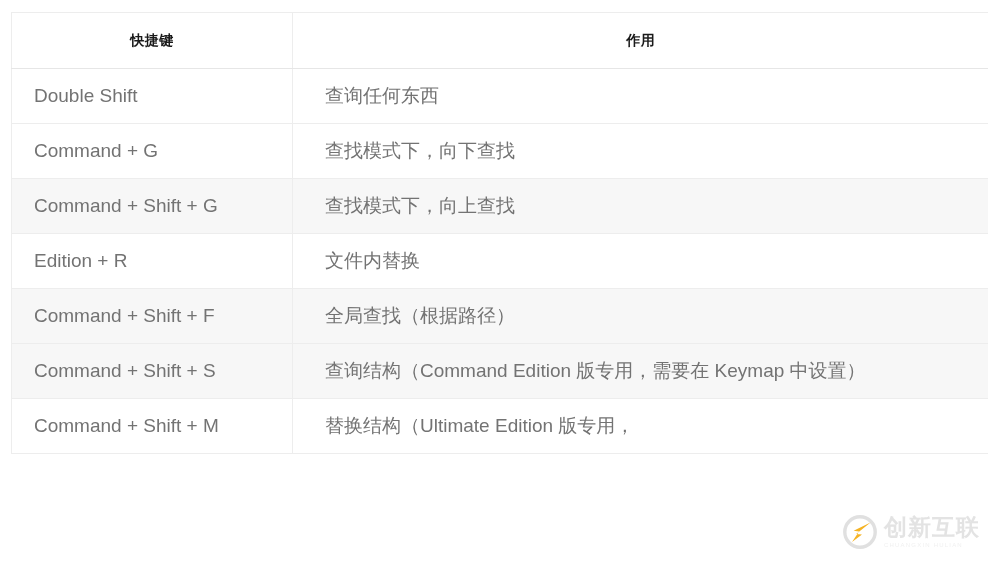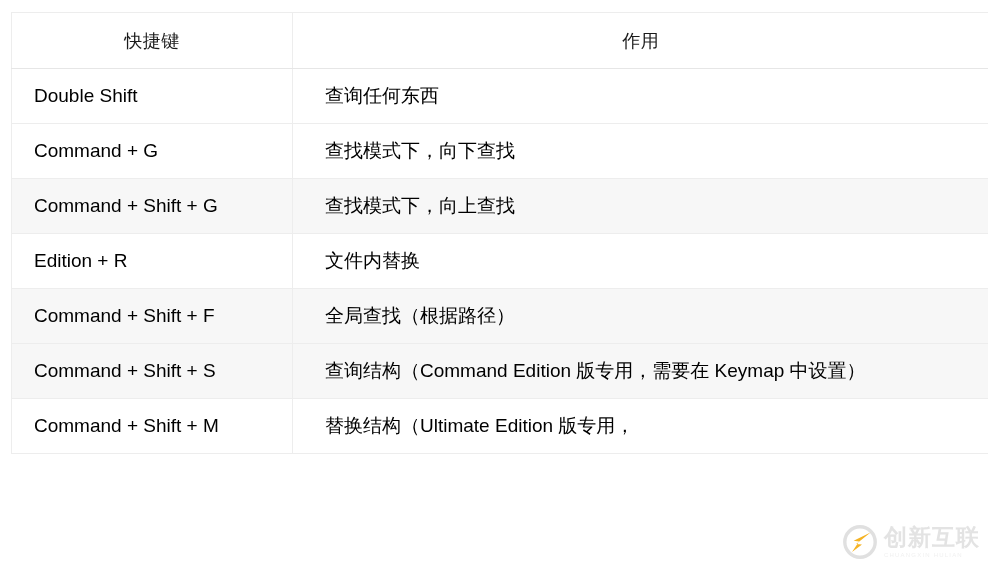--- a/index.html
+++ b/index.html
@@ -40,57 +40,57 @@
   }
 
   thead th {
     height: 56px;
     box-sizing: border-box;
     border-top: 1px solid #ededed;
     border-bottom: 1px solid #e6e6e6;
     border-right: 1px solid #ededed;
     text-align: center;
     vertical-align: middle;
-    font-weight: normal;
-    font-size: 18px;
+    font-weight: bold;
+    font-size: 14px;
     color: #1a1a1a;
     letter-spacing: 0.5px;
     padding: 0;
   }
   thead th:last-child { border-right: none; }
 
   tbody tr {
     height: 55px;
   }
   tbody tr.row-odd  { background: #ffffff; }
   tbody tr.row-even { background: #f7f7f7; }
 
   tbody td {
     height: 55px;
     box-sizing: border-box;
     border-bottom: 1px solid #ededed;
     border-right: 1px solid #ededed;
     vertical-align: middle;
     padding: 0;
     font-size: 19px;
-    color: #000000;
+    color: #737373;
     font-weight: 400;
     white-space: nowrap;
     overflow: hidden;
   }
   tbody td:last-child { border-right: none; }
 
   td.cell-key  { padding-left: 22px; }
   td.cell-desc { padding-left: 32px; }
 
   
   #watermark {
     position: absolute;
     right: 8px;
-    bottom: 16px;
+    bottom: 26px;
     height: 40px;
     display: flex;
     align-items: center;
     gap: 7px;
     pointer-events: none;
     user-select: none;
   }
   #watermark .wm-logo {
     width: 34px;
     height: 34px;

